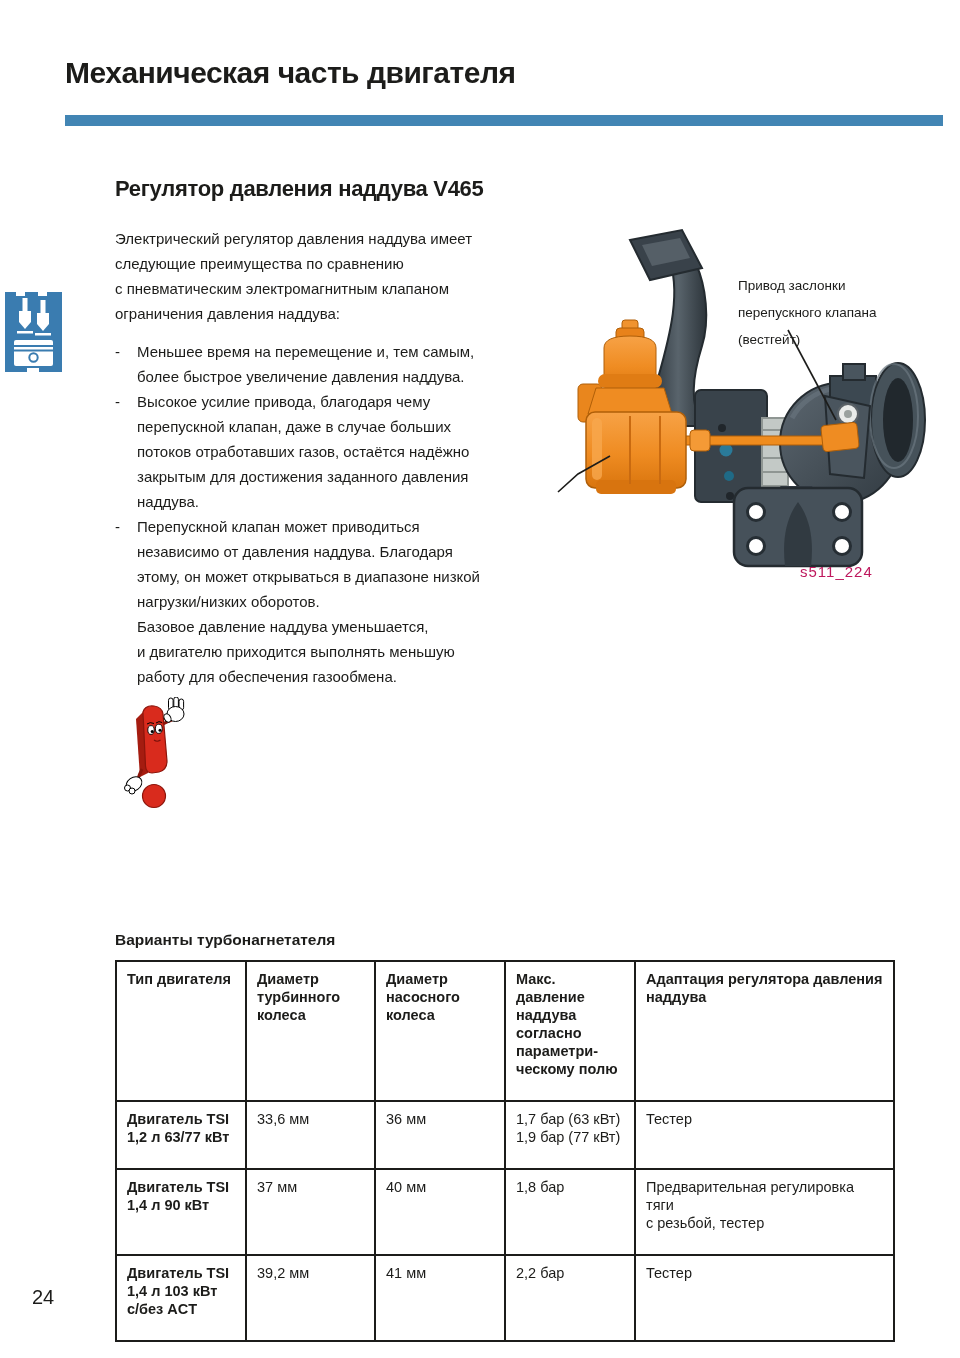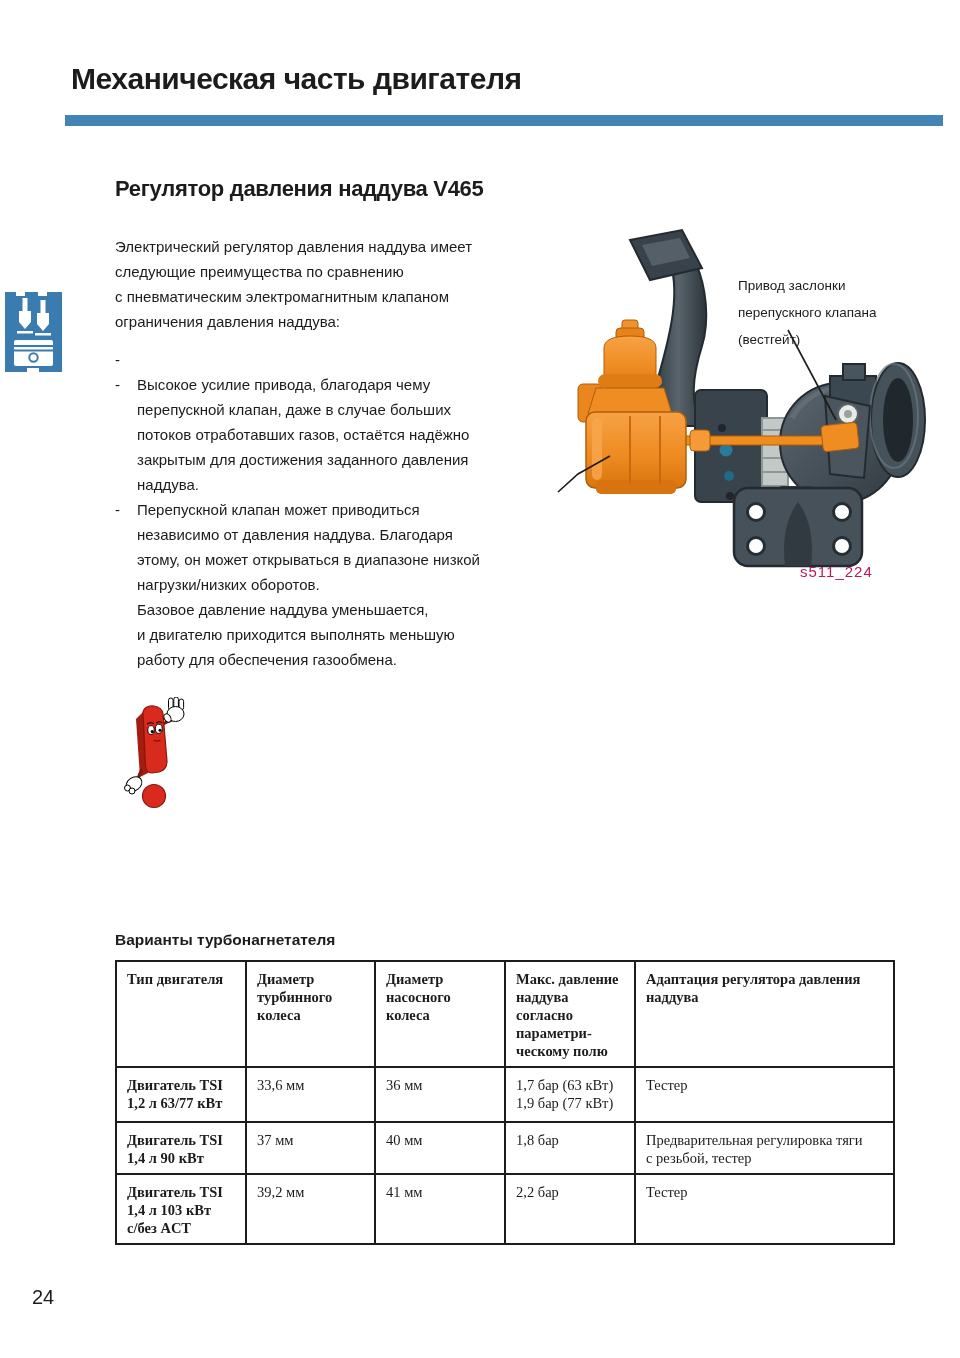--- a/index.html
+++ b/index.html
@@ -1,47 +1,47 @@
 <!DOCTYPE html>
 <html><head>
 <meta charset="utf-8">
 <style>
   html,body{margin:0;padding:0;background:#ffffff;}
   .page{position:relative;width:960px;height:1358px;background:#fff;overflow:hidden;
         font-family:"Liberation Sans",sans-serif;color:#1c1c1a;}
   
-  .title{position:absolute;left:65px;top:56px;font-size:30px;font-weight:700;letter-spacing:-0.5px;margin:6px;}
+  .title{position:absolute;left:65px;top:56px;font-size:30px;font-weight:700;letter-spacing:-0.5px;margin:0;}
   .rule{position:absolute;left:65px;top:115px;width:878px;height:11px;}
   
   .chapter-icon{position:absolute;left:5px;top:288px;width:57px;height:88px;}
   
   .main-col{position:absolute;left:115px;top:176px;width:412px;}
   .h2{font-size:22px;font-weight:700;margin:0;letter-spacing:-0.3px;}
   .body-txt{font-size:15px;line-height:25px;white-space:pre-line;}
-  .intro{margin-top:32px;}
+  .intro{margin-top:24px;}
   .bullets{margin-top:13px;}
   .bullet{display:flex;}
   .bullet .marker{width:22px;flex:none;}
   .cont{padding-left:22px;}
   
   .figure{position:absolute;left:530px;top:228px;width:415px;height:370px;}
   .figure svg{position:absolute;left:0;top:0;}
   .fig-label{position:absolute;font-size:13.5px;line-height:27px;white-space:pre-line;}
   .lbl-wastegate{left:208px;top:44px;width:180px;}
   .lbl-regulator{left:5px;top:260px;width:175px;}
   .fig-ref{position:absolute;left:270px;top:335px;font-size:15px;color:#be185d;letter-spacing:1px;}
   
   .note-icon{position:absolute;left:112px;top:697px;width:78px;height:112px;}
   .note-text{position:absolute;left:192px;top:700px;width:750px;font-size:16px;line-height:26px;white-space:pre-line;}
   
   .tbl-heading{position:absolute;left:115px;top:931px;font-size:15.5px;font-weight:700;margin:0;}
   .tbl-wrap{position:absolute;left:115px;top:960px;}
   table.variants{border-collapse:collapse;table-layout:fixed;width:778px;}
   table.variants th,table.variants td{border:2px solid #1c1c1a;vertical-align:top;text-align:left;
-     padding:8px 8px 6px 10px;font-size:14.5px;line-height:18px;white-space:pre-line;font-family:Liberation Serif, serif;}
+     padding:8px 8px 22px 10px;font-size:14.5px;line-height:18px;white-space:pre-line;}
   table.variants th{font-weight:700;}
   td.engine{font-weight:700;margin-left:35px;}
   tr.hdr{height:101px;} tr.r0{height:55px;} tr.r1{height:48px;} tr.r2{height:66px;}
   
   .page-num{position:absolute;left:32px;top:1286px;font-size:20px;}
 </style>
 </head>
 <body>
 
 <div class="page">
@@ -74,20 +74,22 @@
 
   <div class="main-col">
     <h2 class="h2">Регулятор давления наддува V465</h2>
     <div class="body-txt intro">Электрический регулятор давления наддува имеет
 следующие преимущества по сравнению
 с пневматическим электромагнитным клапаном
 ограничения давления наддува:</div>
     <div class="bullets">
       <div class="bullet">
         <span class="marker body-txt">-</span>
+        <span class="body-txt">Меньшее время на перемещение и, тем самым,
+более быстрое увеличение давления наддува.</span>
       </div>
       <div class="bullet">
         <span class="marker body-txt">-</span>
         <span class="body-txt">Высокое усилие привода, благодаря чему
 перепускной клапан, даже в случае больших
 потоков отработавших газов, остаётся надёжно
 закрытым для достижения заданного давления
 наддува.</span>
       </div>
       <div class="bullet">

